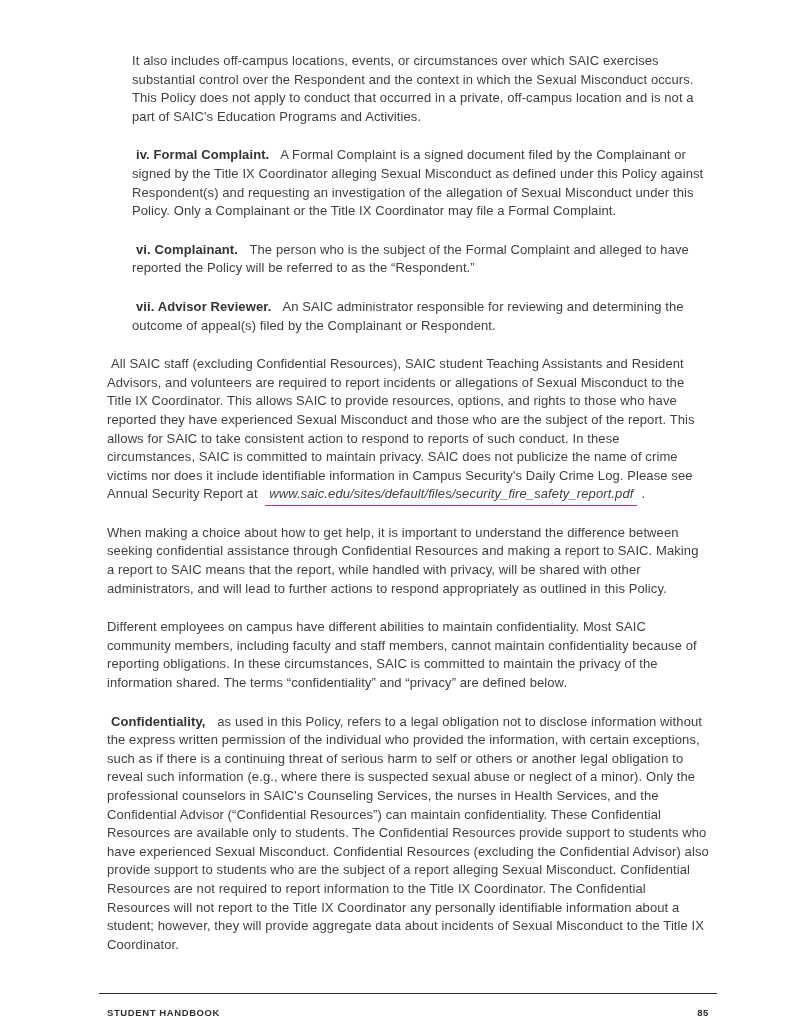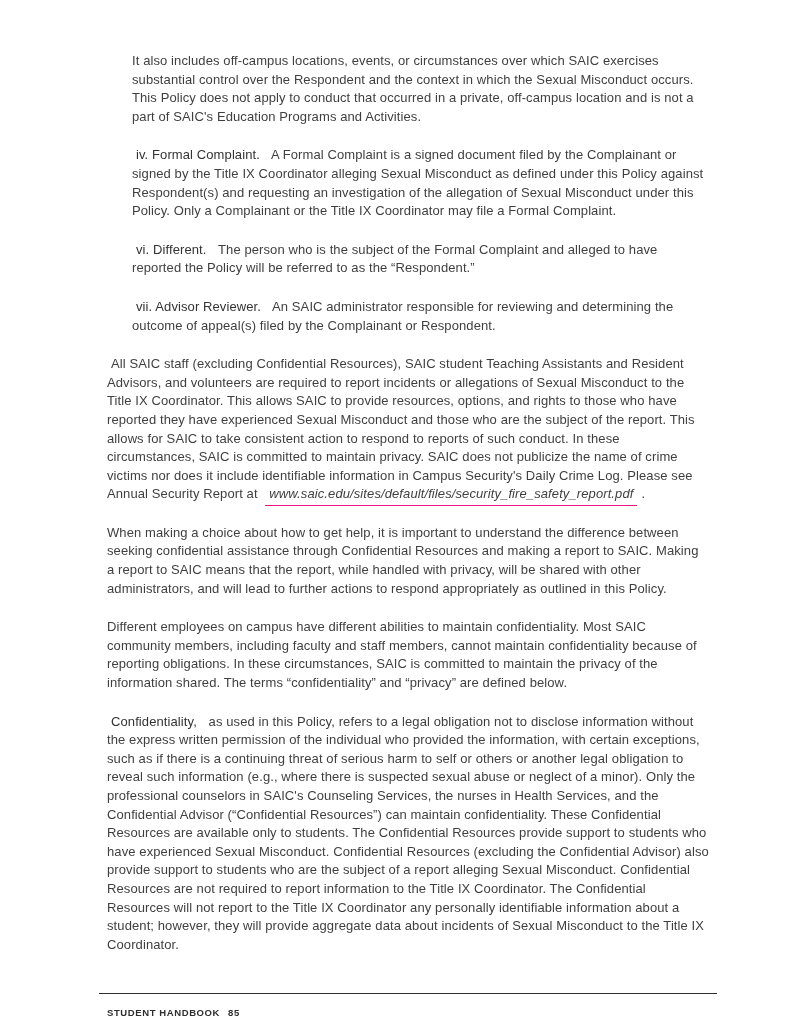--- a/index.html
+++ b/index.html
@@ -30,21 +30,21 @@
     font-size:13px;
     line-height:18.6px;
     letter-spacing:0.1px;
     color:var(--body);
     margin-bottom:12px;
   }
   .para.indent{
     margin-left:25px;
   }
   .para strong{
-    font-weight:normal;
+    font-weight:bold;
     color:#333333;
   }
   h2.section-heading{
     font-family:"DejaVu Serif", serif;
     font-weight:bold;
     font-size:20px;
     line-height:24px;
     color:var(--pink);
     margin-top:14px;
     margin-bottom:9px;
@@ -57,20 +57,21 @@
     cursor:pointer;
     font-style:italic;
   }
   .footer{
     position:absolute;
     left:95px;top:989px;
     width:618px;
     border-top:1px solid #2e2e2e;
     padding-top:9px;
     display:flex;
+    justify-content:space-between;
     align-items:baseline;
   }
   .footer span{
     font-size:9.5px;
     font-weight:bold;
     letter-spacing:0.6px;
     color:var(--dark);
   }
 </style>
 </head>
@@ -81,21 +82,21 @@
   <main class="content">
 
     <p class="para indent">It also includes off-campus locations, events, or circumstances over which SAIC exercises substantial control over the Respondent and the context in which the Sexual Misconduct occurs. This Policy does not apply to conduct that occurred in a private, off-campus location and is not a part of SAIC's Education Programs and Activities.</p>
 
     <p class="para indent">
       <strong>iv. Formal Complaint.</strong><span> A Formal Complaint is a signed document filed by the Complainant or signed by the Title IX Coordinator alleging Sexual Misconduct as defined under this Policy against Respondent(s) and requesting an investigation of the allegation of Sexual Misconduct under this Policy. Only a Complainant or the Title IX Coordinator may file a Formal Complaint.</span>
     </p>
 
 
     <p class="para indent">
-      <strong>vi. Different.</strong><span> The person who is the subject of the Formal Complaint and alleged to have reported the Policy will be referred to as the “Respondent.”</span>
+      <strong>vi. Complainant.</strong><span> The person who is the subject of the Formal Complaint and alleged to have reported the Policy will be referred to as the “Respondent.”</span>
     </p>
 
     <p class="para indent">
       <strong>vii. Advisor Reviewer.</strong><span> An SAIC administrator responsible for reviewing and determining the outcome of appeal(s) filed by the Complainant or Respondent.</span>
     </p>
 
 
     <p class="para">
       <span>All SAIC staff (excluding Confidential Resources), SAIC student Teaching Assistants and Resident Advisors, and volunteers are required to report incidents or allegations of Sexual Misconduct to the Title IX Coordinator. This allows SAIC to provide resources, options, and rights to those who have reported they have experienced Sexual Misconduct and those who are the subject of the report. This allows for SAIC to take consistent action to respond to reports of such conduct. In these circumstances, SAIC is committed to maintain privacy. SAIC does not publicize the name of crime victims nor does it include identifiable information in Campus Security's Daily Crime Log. Please see Annual Security Report at </span><a class="doc-link">www.saic.edu/sites/default/files/security_fire_safety_report.pdf</a><span>.</span>
     </p>

